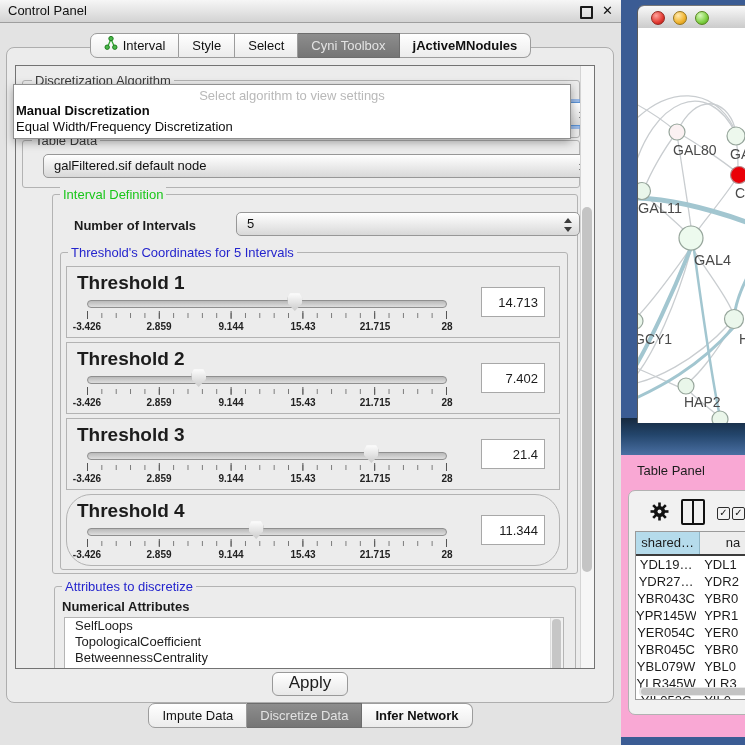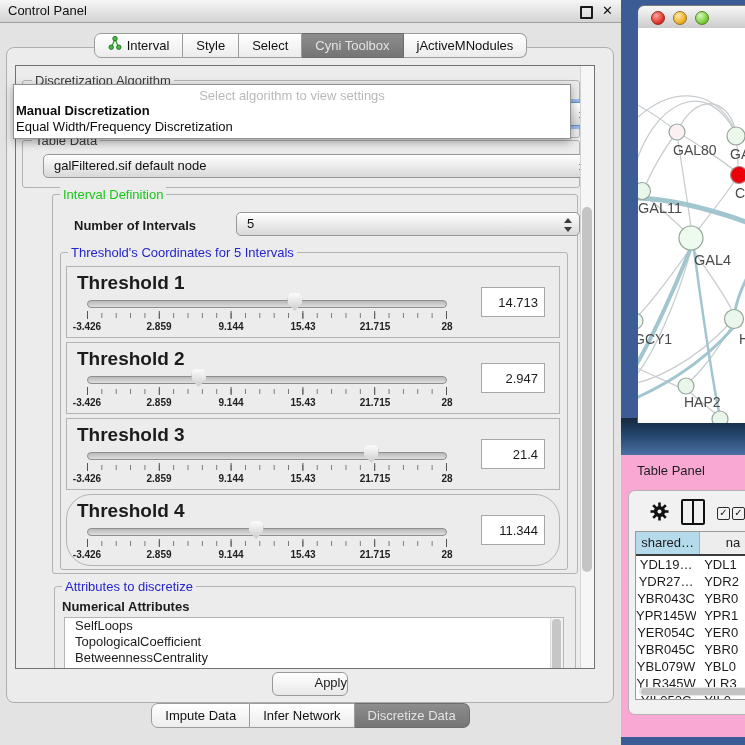--- a/index.html
+++ b/index.html
@@ -14,21 +14,21 @@
   #titlebar .title{position:absolute;left:8px;top:0;line-height:22px;font-size:13px;color:#111;}
   #float-icon{position:absolute;right:28px;top:6px;width:9px;height:9px;border:2px solid #1a1a1a;border-radius:1px;}
   #close-icon{position:absolute;right:8px;top:0;line-height:22px;font-weight:bold;font-size:13px;color:#111;}
 
   
   .segrow{position:absolute;left:0;width:621px;display:flex;justify-content:center;z-index:10;}
   .seg{height:23px;line-height:23px;padding:0 13px;background:linear-gradient(#ffffff,#ececec);
        border:1px solid #9c9c9c;border-left:none;font-size:13px;color:#111;cursor:default;
        display:flex;align-items:center;gap:5px;}
   .seg:first-child{border-left:1px solid #9c9c9c;border-radius:7px 0 0 7px;}
-  .seg:last-child{border-radius:0 7px 7px 0;}
+  .seg:last-child{border-radius:0 7px 7px 0;font-weight:bold;}
   .seg.sel{background:linear-gradient(#8d8d8d,#757575);color:#e3e3e3;border-color:#6d6d6d;}
   #top-tabs{top:33px;}
   #bottom-tabs{top:703px;}
 
   
   #main-panel{position:absolute;left:6px;top:47px;width:606px;height:654px;background:#ececec;
     border:1px solid #aeaeae;border-radius:8px;}
   #viewport{position:absolute;left:8px;top:17px;width:578px;height:602px;background:#ececec;
     border:1px solid #737373;overflow:hidden;}
   #vscroll{position:absolute;right:0;top:0;bottom:0;width:13px;background:#f6f6f6;border-left:1px solid #d4d4d4;}
@@ -74,21 +74,21 @@
 
   
   #attr-list{position:absolute;left:48px;top:551px;width:498px;height:60px;background:#ffffff;
     border:1px solid #b5b5b5;overflow:hidden;}
   .attr-item{padding:1px 0 1px 10px;font-size:13px;line-height:14px;}
   #attr-scroll{position:absolute;right:0;top:0;bottom:0;width:12px;background:#f1f1f1;border-left:1px solid #ddd;}
   #attr-scroll .vthumb{position:absolute;left:1px;width:9px;top:1px;height:56px;background:#c6c6c6;border-radius:4px;}
 
   #apply-btn{position:absolute;left:50%;transform:translateX(-50%);top:624px;width:74px;height:22px;
     background:linear-gradient(#ffffff,#e8e8e8);border:1px solid #999;border-radius:6px;
-    font-size:13px;line-height:20px;text-align:right;}
+    font-size:17px;line-height:20px;text-align:center;}
 
   
   #algo-popup{position:absolute;left:13px;top:84px;width:556px;height:53px;background:#ffffff;
     border:1px solid #909090;box-shadow:0 3px 9px rgba(0,0,0,.35);z-index:40;}
   #algo-popup .hint{display:block;text-align:center;color:#b9b9b9;font-size:13px;padding-top:3px;}
   #algo-popup .opt{display:block;font-size:13px;line-height:16px;padding-left:2px;color:#0d0d0d;}
   #algo-popup .opt.bold{font-weight:bold;}
 
   .boldlbl{font-weight:bold;font-size:13px;}
 
@@ -234,21 +234,21 @@
           <div class="majorticks"></div>
           <div class="ticklabels">
               <span class="ticklabel" style="left: 0%;">-3.426</span>
               <span class="ticklabel" style="left: 20%;">2.859</span>
               <span class="ticklabel" style="left: 40%;">9.144</span>
               <span class="ticklabel" style="left: 60%;">15.43</span>
               <span class="ticklabel" style="left: 80%;">21.715</span>
               <span class="ticklabel" style="left: 100%;">28</span>
             </div>
         </div>
-        <div class="valbox">2.947</div>
+        <div class="valbox">7.402</div>
       </div>
 
       <div class="th-panel" style="top:352px;">
         <span class="th-title">Threshold 3</span>
         <div class="slider">
           <div class="track"></div>
           <div class="thumb" style="left: 78.9983%;"></div>
           <div class="minorticks"></div>
           <div class="majorticks"></div>
           <div class="ticklabels">
@@ -299,25 +299,25 @@
         </div>
     </div>
 
     <div id="apply-btn">Apply</div>
   </div>
 
   <div id="bottom-tabs" class="segrow">
     <div class="seg">
         <span>Impute Data</span>
       </div>
-    <div class="seg">
-        <span>Infer Network</span>
-      </div>
     <div class="seg sel">
         <span>Discretize Data</span>
+      </div>
+    <div class="seg">
+        <span>Infer Network</span>
       </div>
   </div>
 
   <div id="algo-popup">
     <span class="hint">Select algorithm to view settings</span>
     <span class="opt bold">Manual Discretization</span>
     <span class="opt">Equal Width/Frequency Discretization</span>
   </div>
 </div>
 

